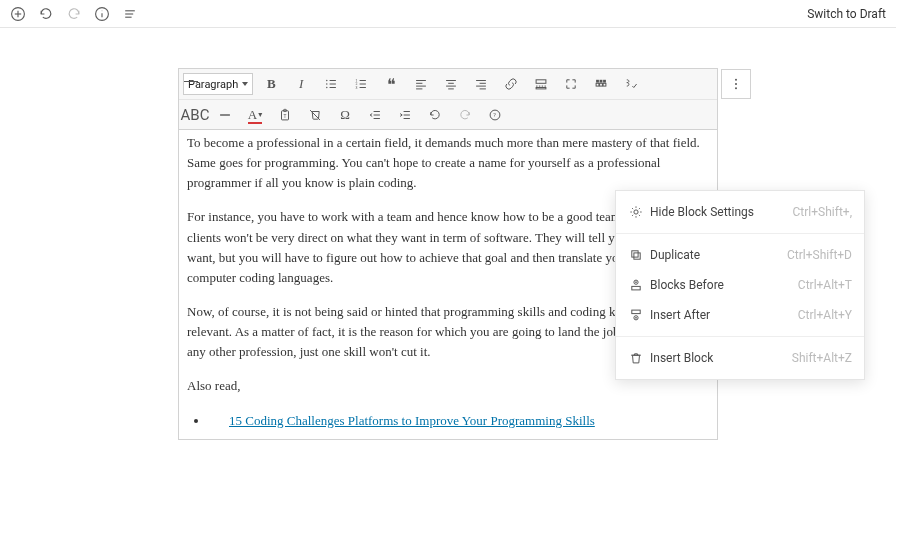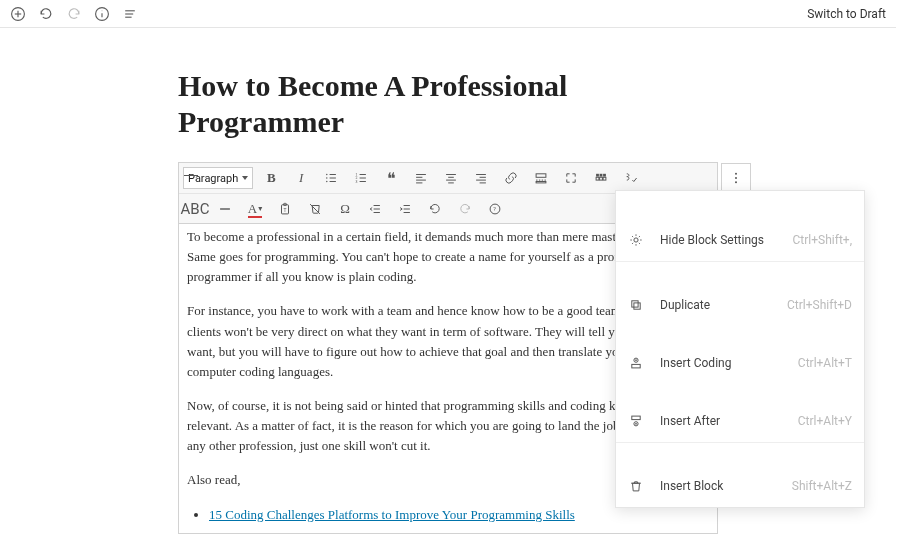--- a/index.html
+++ b/index.html
@@ -18,24 +18,24 @@
   .toolbar { position: absolute; top: 0; left: 0; right: 0; background: #f7f7f7; border-bottom: 1px solid #d2d2d2; }
   .toolbar-row { display: flex; align-items: center; height: 30px; padding: 0 4px; gap: 6px; flex-wrap: nowrap; }
   .toolbar-row + .toolbar-row { border-top: 1px solid #e5e5e5; }
   .tb-select { font-size: 11px; height: 22px; border: 1px solid #ccc; background: #fff; padding: 0 14px 0 4px; position: relative; min-width: 66px; display: flex; align-items: center; }
   .tb-select::after { content: ""; position: absolute; right: 4px; top: 50%; margin-top: -2px; border-left: 3px solid transparent; border-right: 3px solid transparent; border-top: 4px solid #555; }
   .tb-btn { width: 24px; height: 24px; display: flex; align-items: center; justify-content: center; color: #555; cursor: pointer; font-size: 13px; }
   .more-toggle { position: absolute; right: -34px; top: 0; width: 30px; height: 30px; border: 1px solid #d2d2d2; display: flex; align-items: center; justify-content: center; cursor: pointer; color: #555; background: #fff; }
   .classic-block .body { font-family: Georgia, "Times New Roman", serif; font-size: 13px; line-height: 1.55; color: #333; padding: 4px 8px 8px 8px; }
   .classic-block .body p { margin: 0 0 14px 0; }
   .classic-block .body ul { margin: 0; padding-left: 22px; }
-  .classic-block .body a { color: #0073aa; text-decoration: underline; }
+  .classic-block .body a { color: #0073aa; text-decoration: underline; margin-left: 20px; }
   
   .dropdown { position: absolute; left: 615px; top: 190px; width: 250px; background: #fff; border: 1px solid #e5e5e5; box-shadow: 0 3px 14px rgba(0,0,0,0.12); font-size: 12px; padding: 6px 0; }
-  .dd-item { display: flex; align-items: center; padding: 7px 12px; gap: 16px; cursor: pointer; color: #444; margin-top: 28px; }
+  .dd-item { display: flex; align-items: center; padding: 7px 12px; gap: 6px; cursor: pointer; color: #444; }
   .dd-item .dd-ico { width: 16px; height: 16px; display: flex; align-items: center; justify-content: center; color: #555; }
   .dd-item .dd-label { flex: 1; }
   .dd-item .dd-shortcut { font-size: 12px; color: #bbb; }
   .dd-item.highlight { outline: 2px solid #e03a3a; outline-offset: -3px; }
   .dd-sep { height: 1px; background: #eee; margin: 6px 0; }
   
   svg { stroke: currentColor; fill: none; stroke-width: 1.4; }
   .filled { fill: currentColor; stroke: none; }
 </style>
 </head>
@@ -77,21 +77,20 @@
             <line x1="4" y1="14" x2="12" y2="14"></line>
           </svg>
     </span>
   </div>
   <div class="topbar-right">
     <a href="#">Switch to Draft</a>
   </div>
 </div>
 
 <div class="editor">
-  <h1 class="title">How to Become A Professional Programmer</h1>
 
   <div class="classic-block">
     <div class="more-toggle">
       <svg viewBox="0 0 20 20" width="14" height="14" class="filled">
             <circle cx="10" cy="4" r="1.4"></circle>
             <circle cx="10" cy="10" r="1.4"></circle>
             <circle cx="10" cy="16" r="1.4"></circle>
           </svg>
     </div>
 
@@ -284,21 +283,21 @@
   </div>
   <div class="dd-item">
     <span class="dd-ico">
           <svg viewBox="0 0 20 20" width="14" height="14">
             <circle cx="10" cy="6" r="3"></circle>
             <line x1="10" y1="5" x2="10" y2="7"></line>
             <line x1="9" y1="6" x2="11" y2="6"></line>
             <rect x="4" y="12" width="12" height="5"></rect>
           </svg>
         </span>
-    <span class="dd-label">Insert Coding</span>
+    <span class="dd-label">Blocks Before</span>
     <span class="dd-shortcut">Ctrl+Alt+T</span>
   </div>
   <div class="dd-item">
     <span class="dd-ico">
           <svg viewBox="0 0 20 20" width="14" height="14">
             <rect x="4" y="3" width="12" height="5"></rect>
             <circle cx="10" cy="14" r="3"></circle>
             <line x1="10" y1="13" x2="10" y2="15"></line>
             <line x1="9" y1="14" x2="11" y2="14"></line>
           </svg>

